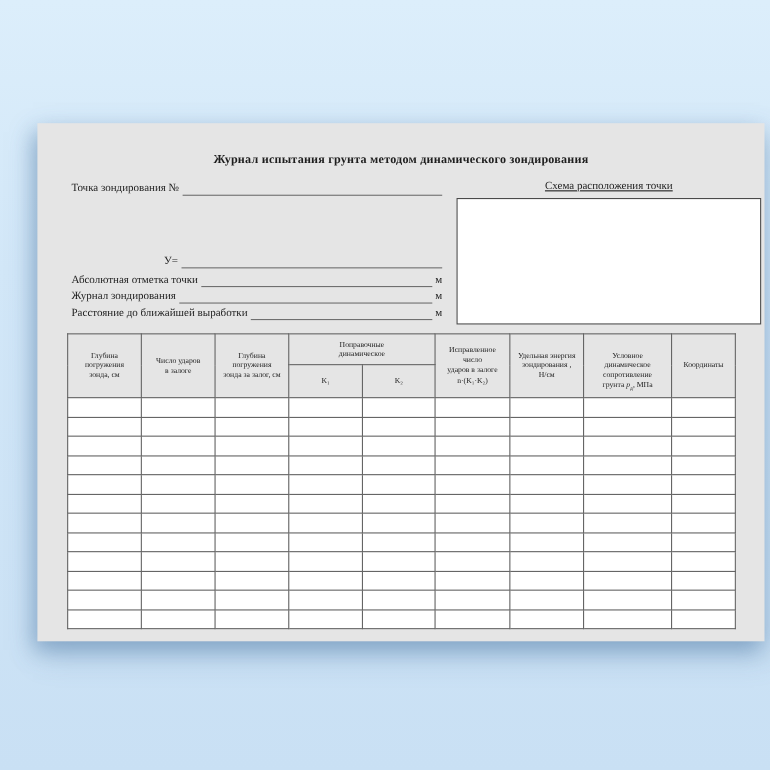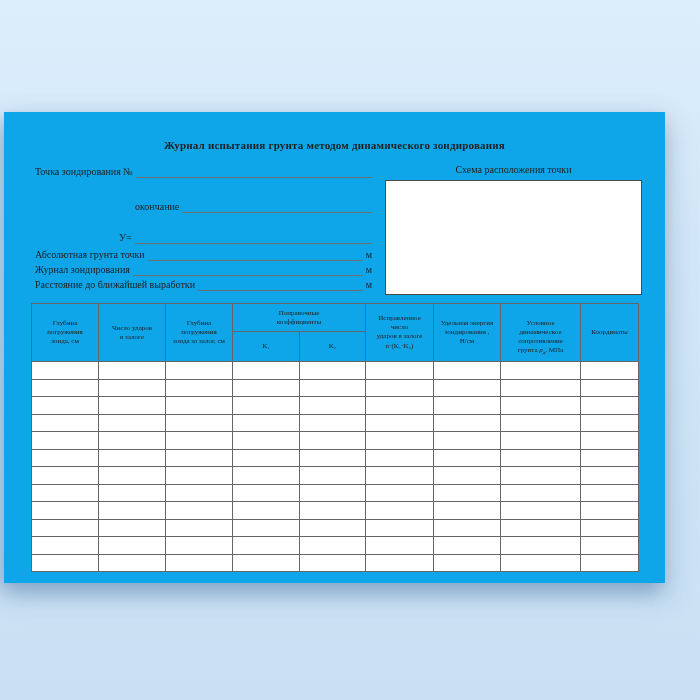--- a/index.html
+++ b/index.html
@@ -2,35 +2,35 @@
 <html><head>
 <meta charset="utf-8">
 <style>
   html,body{margin:0;padding:0;}
   body{
     width:700px;height:700px;position:relative;overflow:hidden;
     background:linear-gradient(180deg,#dceefb 0%,#d2e7f8 35%,#c9e0f4 100%);
     font-family:"Liberation Serif","DejaVu Serif",serif;color:#1e1e1e;
   }
   .sheet{
-    position:absolute;left:4px;top:112px;width:661px;height:471px;background:#0ea5e9;
+    position:absolute;left:34px;top:112px;width:661px;height:471px;background:#e5e5e5;
     box-shadow:-4px 8px 18px rgba(96,136,176,.55),3px 12px 26px rgba(96,136,176,.30);
   }
   .title{position:absolute;top:27px;left:0;right:0;text-align:center;
     font-weight:bold;font-size:11px;line-height:13px;letter-spacing:.2px;}
   .field{position:absolute;left:31px;width:337px;display:flex;align-items:flex-end;
     font-size:10px;line-height:12px;white-space:nowrap;}
   .field .pref{flex:0 0 auto;min-width:83px;}
   .sp84{flex:0 0 84px;}
   .sp100{flex:0 0 100px;}
   .fline{flex:1 1 auto;border-bottom:1px solid #6f6f6f;height:12px;margin-left:3px;}
   .funit{flex:0 0 auto;padding-left:3px;}
   .f1{top:53px}.f2{top:71px}.f3{top:88px}.f4{top:104px}
   .f5{top:119px}.f6{top:136px}.f7{top:151px}.f8{top:166px}
-  .scheme{position:absolute;left:381px;top:52px;width:257px;}
+  .scheme{position:absolute;left:381px;top:52px;width:277px;text-decoration:underline;}
   .scheme-title{text-align:center;font-size:10px;line-height:12px;margin-bottom:4px;}
   .scheme-box{height:113px;border:1px solid #4a4a4a;background:#fff;}
   .dtable{position:absolute;left:27px;top:191px;width:607px;
     border-collapse:collapse;table-layout:fixed;}
   .dtable th,.dtable td{border:1px solid #656565;padding:0;}
   .dtable thead th{font-weight:normal;font-size:7px;line-height:9px;text-align:center;
     vertical-align:middle;white-space:pre-line;padding:1px 2px;color:#222;}
   .dtable thead tr.hr1 th{height:20px;}
   .dtable thead tr.hr2 th{height:21px;}
   .dtable tbody td{height:16.5px;background:#fff;}
@@ -45,35 +45,30 @@
 <div class="sheet">
 
   <div class="title">Журнал испытания грунта методом динамического зондирования</div>
 
   <div class="field f1">
     <span>Точка зондирования №</span>
     <span class="fline"></span>
   </div>
 
 
-  <div class="field f3">
-    <span class="sp100"></span>
-    <span>окончание</span>
-    <span class="fline"></span>
-  </div>
 
 
   <div class="field f5">
     <span class="sp84"></span>
     <span>У=</span>
     <span class="fline"></span>
   </div>
 
   <div class="field f6">
-    <span>Абсолютная грунта точки</span>
+    <span>Абсолютная отметка точки</span>
     <span class="fline"></span>
     <span class="funit">м</span>
   </div>
 
   <div class="field f7">
     <span>Журнал зондирования</span>
     <span class="fline"></span>
     <span class="funit">м</span>
   </div>
 
@@ -104,21 +99,21 @@
       <tr class="hr1">
         <th rowspan="2">Глубина
 погружения
 зонда, см</th>
         <th rowspan="2">Число ударов
 в залоге</th>
         <th rowspan="2">Глубина
 погружения
 зонда за залог, см</th>
         <th colspan="2">Поправочные
-коэффициенты</th>
+динамическое</th>
         <th rowspan="2">
           <span>Исправленное
 число
 ударов в залоге</span>
           <div class="formula">n·(K₁·K₂)</div>
         </th>
         <th rowspan="2">Удельная энергия
 зондирования ,
 Н/см</th>
         <th rowspan="2">

